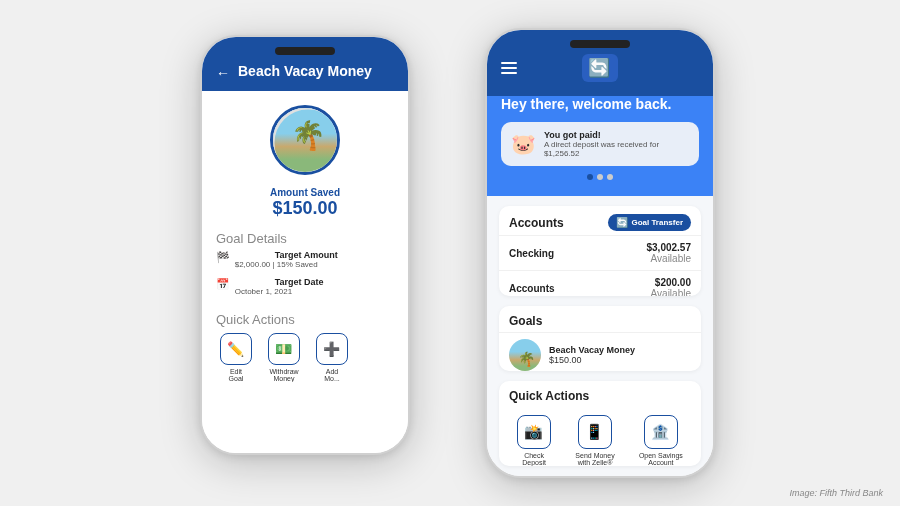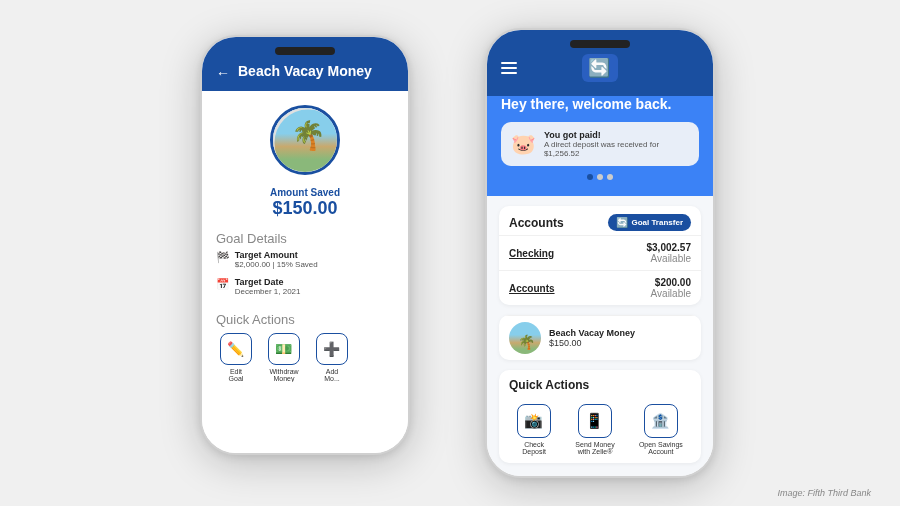--- a/index.html
+++ b/index.html
@@ -146,20 +146,21 @@
     .goal-icon {
       font-size: 11px;
       color: #1a4fa0;
       margin-top: 1px;
     }
     .goal-text-block {}
     .goal-item-title {
       font-size: 9px;
       font-weight: 700;
       color: #222;
+      margin-left: 40px;
     }
     .goal-item-sub {
       font-size: 8px;
       color: #555;
     }
     .quick-actions-section {
       width: 100%;
       margin-top: 6px;
     }
     .actions-row {
@@ -332,21 +333,20 @@
       display: flex;
       align-items: center;
       justify-content: space-between;
       padding: 6px 10px;
       border-top: 1px solid #f0f0f0;
     }
     .account-name {
       font-size: 10px;
       font-weight: 600;
       color: #222;
-      text-decoration: underline;
     }
     .account-amount-block {
       text-align: right;
     }
     .account-amount {
       font-size: 10px;
       font-weight: 700;
       color: #222;
     }
     .account-sub {
@@ -418,21 +418,21 @@
       font-size: 7px;
       color: #333;
       text-align: center;
       max-width: 48px;
     }
 
     
     .watermark {
       position: absolute;
       bottom: 8px;
-      right: 29px;
+      right: 17px;
       font-size: 9px;
       color: #888;
       font-style: italic;
     }
   </style>
 </head>
 <body>
 
 <div class="scene">
 
@@ -461,21 +461,21 @@
           <span class="goal-icon">🏁</span>
           <div class="goal-text-block">
             <div class="goal-item-title">Target Amount</div>
             <div class="goal-item-sub">$2,000.00 | 15% Saved</div>
           </div>
         </div>
         <div class="goal-item">
           <span class="goal-icon">📅</span>
           <div class="goal-text-block">
             <div class="goal-item-title">Target Date</div>
-            <div class="goal-item-sub">December 1, 2021</div>
+            <div class="goal-item-sub">October 1, 2021</div>
           </div>
         </div>
 
         <div class="quick-actions-section">
           <div class="section-label">Quick Actions</div>
           <div class="actions-row">
             <div class="action-btn">
               <div class="action-icon-box">✏️</div>
               <span class="action-label">Edit<br>Goal</span>
             </div>
@@ -544,20 +544,23 @@
           <div class="account-row">
             <span class="account-name">Accounts</span>
             <div class="account-amount-block">
               <div class="account-amount">$200.00</div>
               <div class="account-sub">Available</div>
             </div>
           </div>
         </div>
 
         <div class="section-card">
+          <div class="card-header-row">
+            <span class="card-section-title">Goals</span>
+          </div>
           <div class="goal-row">
             <div class="goal-thumb">
               <div class="goal-thumb-inner">
                 <span class="goal-thumb-palm">🌴</span>
               </div>
             </div>
             <div class="goal-info">
               <div class="goal-name">Beach Vacay Money</div>
               <div class="goal-amount">$150.00</div>
             </div>

